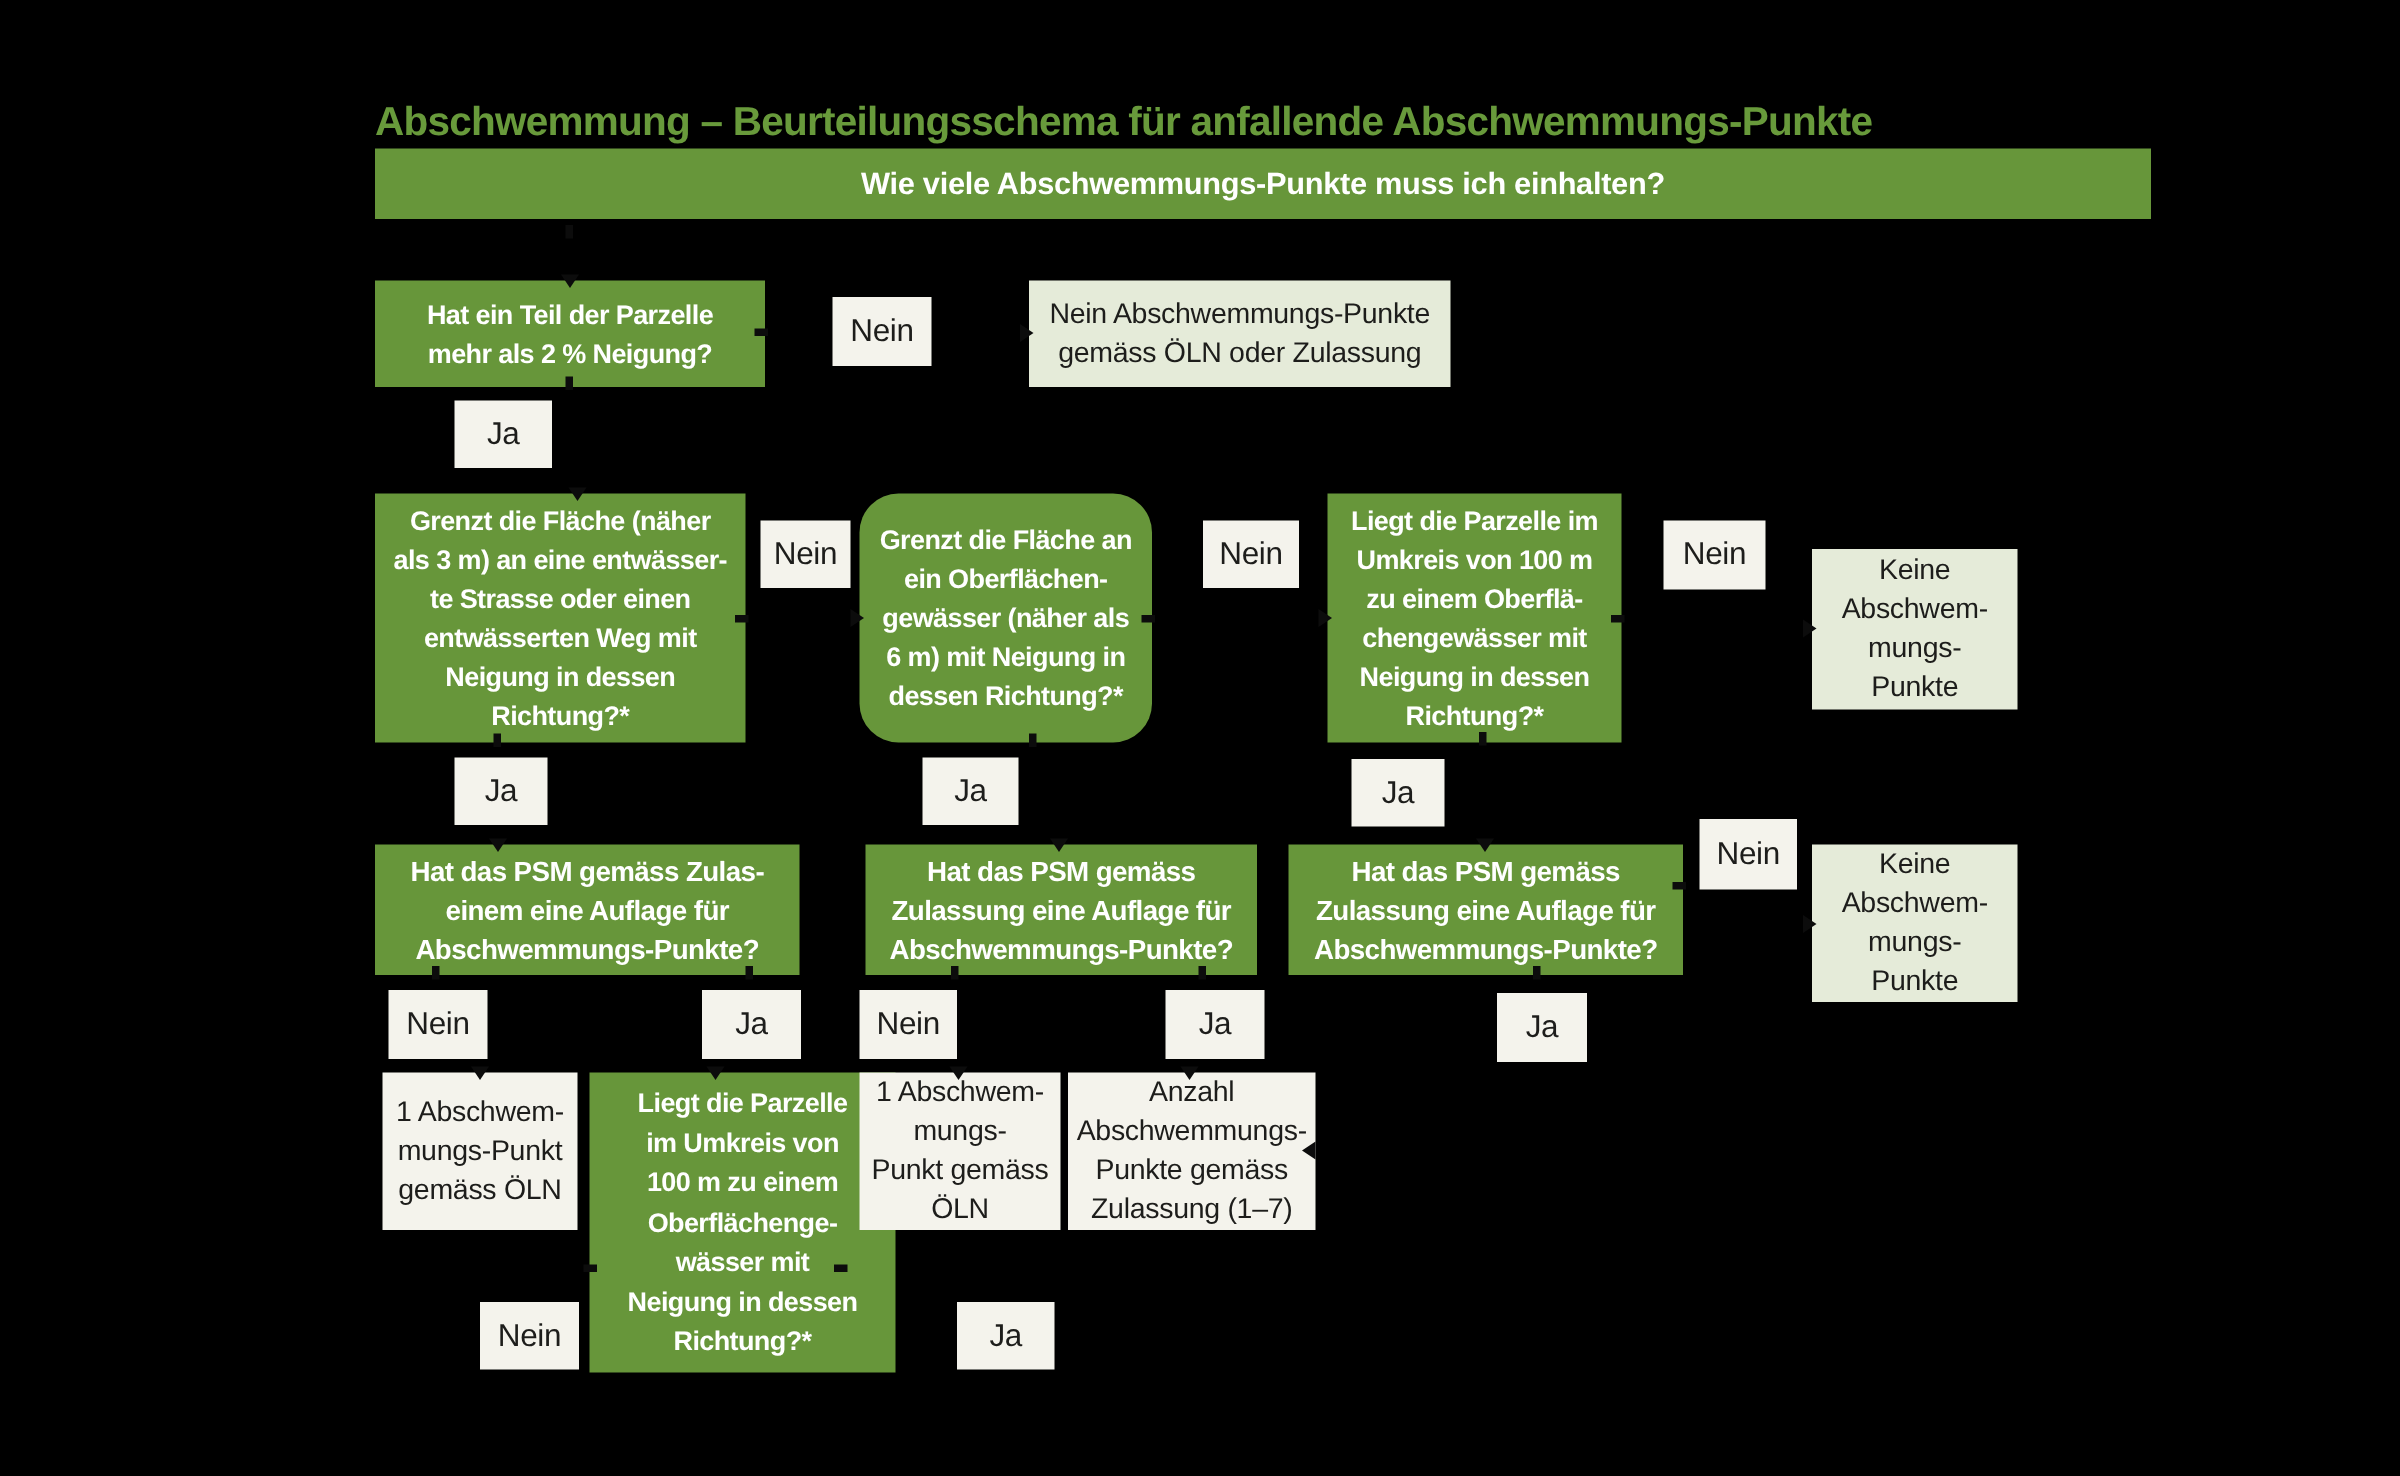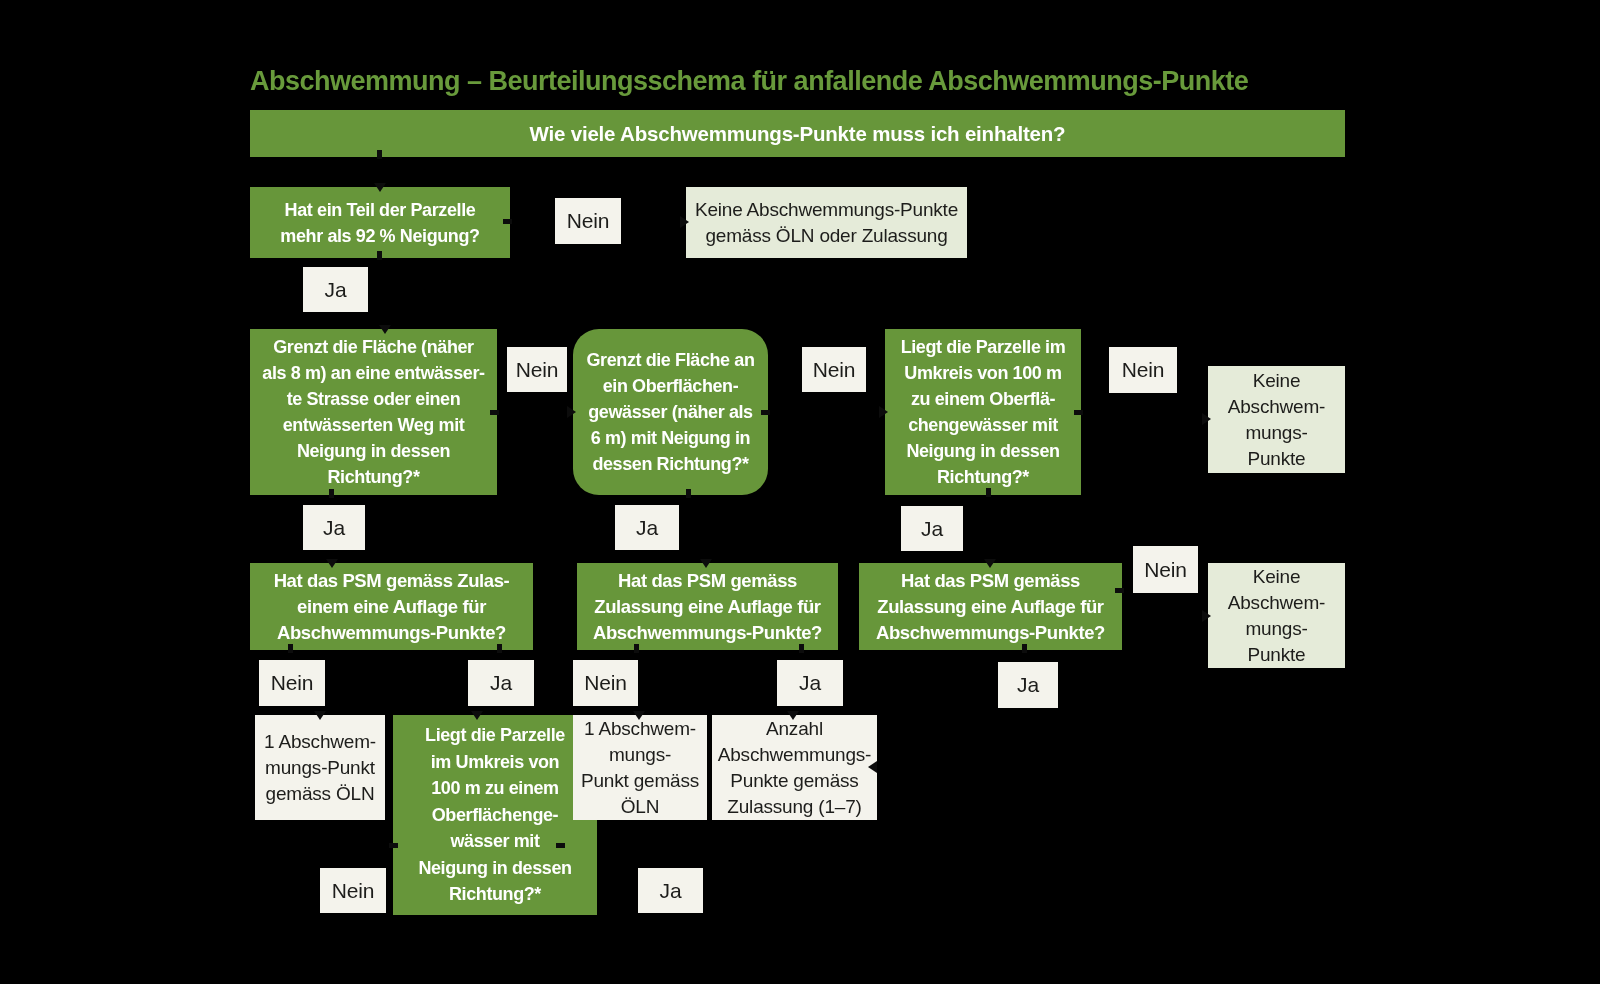--- a/index.html
+++ b/index.html
@@ -54,31 +54,31 @@
   .stub-h{position:absolute;width:9px;height:5px;background:#0c0c0c;}
   .stub-v{position:absolute;width:5px;height:9px;background:#0c0c0c;}
 </style>
 </head>
 <body>
 
 <div class="stage">
 
   <div class="title">Abschwemmung – Beurteilungsschema für anfallende Abschwemmungs-Punkte</div>
 
-  <div class="node headerbar" style="left:250px;top:110px;width:1095px;height:47px;">Wie viele Abschwemmungs-Punkte muss ich einhalten?</div>
+  <div class="node headerbar" style="left:250px;top:99px;width:1184px;height:47px;">Wie viele Abschwemmungs-Punkte muss ich einhalten?</div>
 
   <div class="node q" style="left:250px;top:187px;width:260px;height:71px;">Hat ein Teil der Parzelle
-mehr als 92 % Neigung?</div>
+mehr als 2 % Neigung?</div>
   <div class="node lbl" style="left:555px;top:198px;width:66px;height:46px;">Nein</div>
-  <div class="node res" style="left:686px;top:187px;width:281px;height:71px;">Keine Abschwemmungs-Punkte
+  <div class="node res" style="left:686px;top:187px;width:281px;height:71px;">Nein Abschwemmungs-Punkte
 gemäss ÖLN oder Zulassung</div>
   <div class="node lbl" style="left:303px;top:267px;width:65px;height:45px;">Ja</div>
 
   <div class="node q" style="left:250px;top:329px;width:247px;height:166px;">Grenzt die Fläche (näher
-als 8 m) an eine entwässer-
+als 3 m) an eine entwässer-
 te Strasse oder einen
 entwässerten Weg mit
 Neigung in dessen
 Richtung?*</div>
   <div class="node lbl" style="left:507px;top:347px;width:60px;height:45px;">Nein</div>
   <div class="node q" style="left:573px;top:329px;width:195px;height:166px;border-radius:26px;">Grenzt die Fläche an
 ein Oberflächen-
 gewässer (näher als
 6 m) mit Neigung in
 dessen Richtung?*</div>

